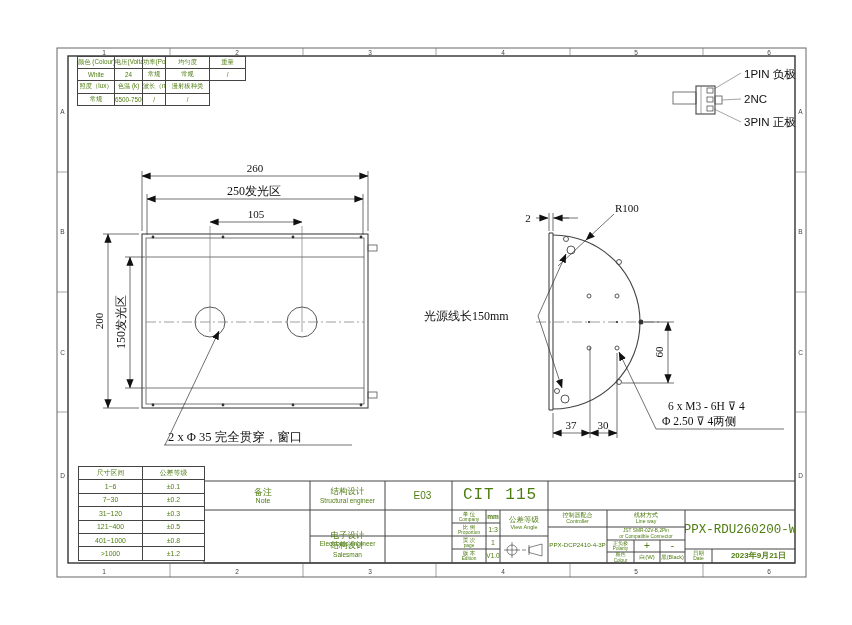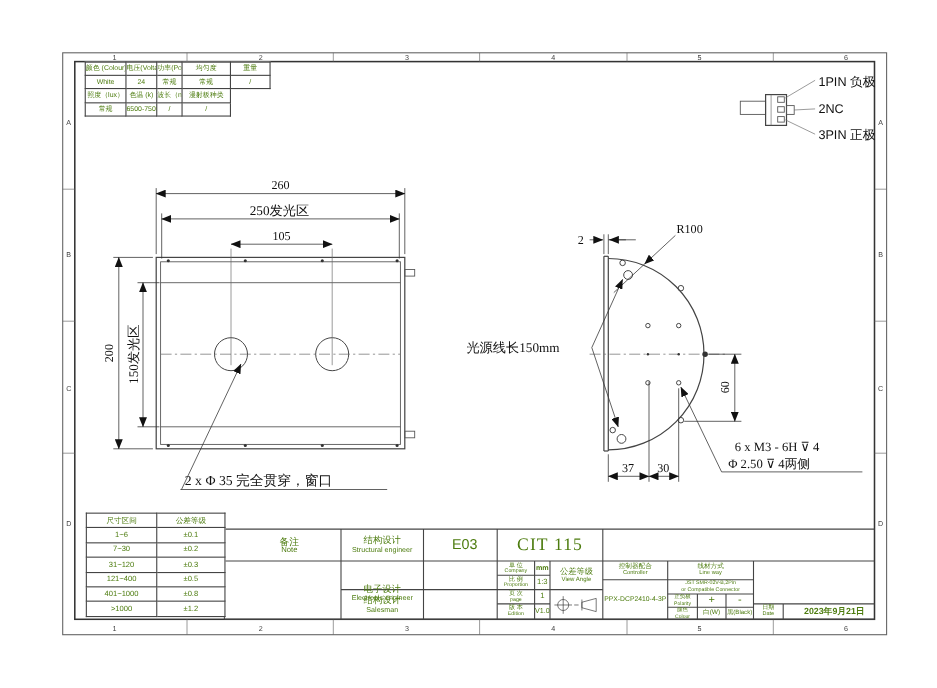--- a/index.html
+++ b/index.html
@@ -23,21 +23,21 @@
   .hole{stroke:#444;stroke-width:.9;fill:none}
   
   table.dt{position:absolute;border-collapse:collapse;table-layout:fixed;background:#fff}
   .dt td{border:1px solid #444;text-align:center;vertical-align:middle;padding:0;
          overflow:hidden;white-space:nowrap;font-weight:normal}
   .spec td{font-size:6.3px;height:11.2px}
   .tol td{font-size:6.9px;height:12.4px}
   
   .tb{position:absolute;display:flex;flex-direction:column;align-items:center;justify-content:center;
       text-align:center;line-height:1.12;overflow:hidden;white-space:nowrap}
-  .serif{font-family:Liberation Serif, serif}
+  .serif{font-family:Liberation Mono, monospace}
 </style>
 </head>
 <body>
 
 <div class="wrap">
 
   <svg class="layer" width="852" height="625" viewBox="0 0 852 625">
     <defs>
       <marker id="arr" viewBox="0 0 10 8" markerWidth="9" markerHeight="7.2" refX="9.6" refY="4" orient="auto-start-reverse" markerUnits="userSpaceOnUse">
         <path d="M0,0 L10,4 L0,8 Z" fill="#111"></path>
@@ -318,21 +318,21 @@
     </table>
 
   <div class="tb" style="left:204px;top:481px;width:118px;height:29px">
     <span style="font-size:9px">备注</span>
     <span style="font-size:7px">Note</span>
   </div>
   <div class="tb" style="left:310px;top:481px;width:75px;height:29px">
     <span style="font-size:8.5px">结构设计</span>
     <span style="font-size:6.5px">Structural engineer</span>
   </div>
-  <div class="tb" style="left:385px;top:481px;width:75px;height:29px;font-size:13px">
+  <div class="tb" style="left:385px;top:481px;width:75px;height:29px;font-size:10px">
     <span>E03</span>
   </div>
   <div class="tb" style="left:310px;top:526px;width:75px;height:26px">
     <span style="font-size:8.5px">电子设计</span>
     <span style="font-size:6.5px">Electronic engineer</span>
   </div>
   <div class="tb" style="left:310px;top:536px;width:75px;height:27px">
     <span style="font-size:8.5px">结构设计</span>
     <span style="font-size:6.5px">Salesman</span>
   </div>
@@ -411,20 +411,23 @@
   <div class="tb" style="left:607px;top:552px;width:27px;height:11px">
     <span style="font-size:5px">颜色</span>
     <span style="font-size:4.6px">Colour</span>
   </div>
   <div class="tb" style="left:634px;top:552px;width:26px;height:11px;font-size:6px">
     <span>白(W)</span>
   </div>
   <div class="tb" style="left:660px;top:552px;width:25px;height:11px;font-size:5.5px">
     <span>黑(Black)</span>
   </div>
+  <div class="tb serif" style="left:685px;top:510px;width:110px;height:39px;font-size:12.5px">
+    <span>PPX-RDU260200-W</span>
+  </div>
   <div class="tb" style="left:685px;top:549px;width:27px;height:14px">
     <span style="font-size:5.5px">日期</span>
     <span style="font-size:5px">Date</span>
   </div>
   <div class="tb" style="left:712px;top:549px;width:93px;height:14px;font-size:8px;font-weight:bold">
     <span>2023年9月21日</span>
   </div>
 
 </div>
 

